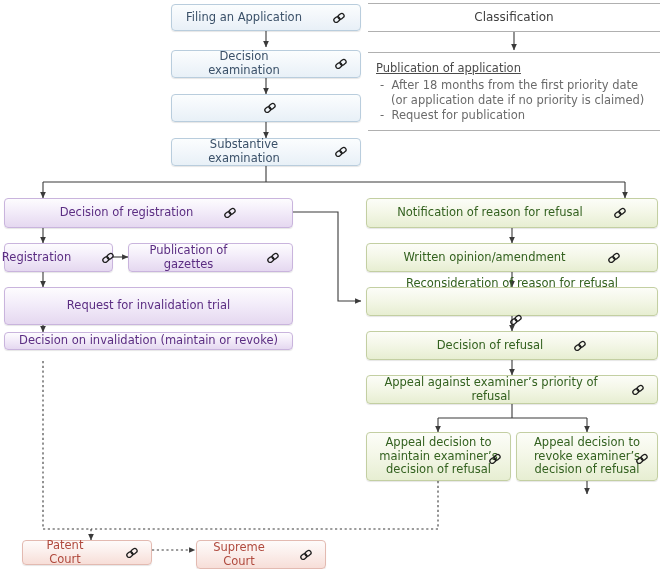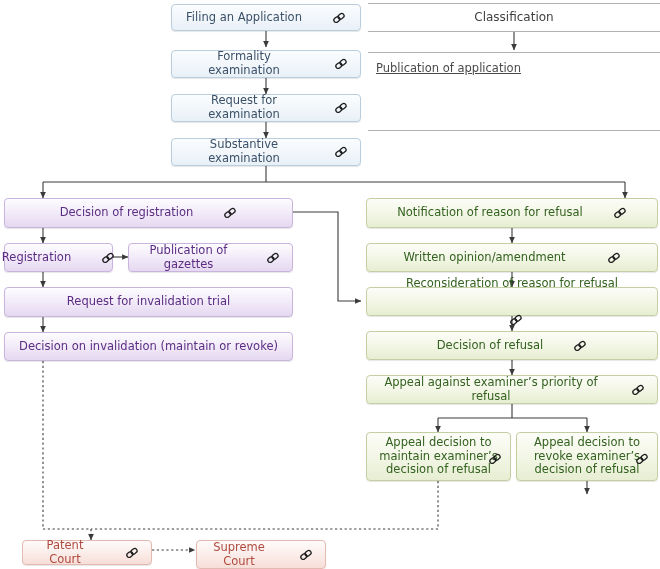--- a/index.html
+++ b/index.html
@@ -123,33 +123,32 @@
       <svg viewBox="0 0 16 14" width="14" height="12">
           <g transform="rotate(-38 8 7)" fill="none" stroke="#1c1c1c" stroke-width="1.5">
             <rect x="1.2" y="4.2" width="7.4" height="5.4" rx="2.7"></rect>
             <rect x="7.4" y="4.2" width="7.4" height="5.4" rx="2.7"></rect>
           </g>
         </svg>
     </span>
   </div>
 
   <div class="node n-blue" style="left:171px;top:50px;width:190px;height:28px;">
-    <span class="lbl">Formality examination</span>
+    <span class="lbl">Decision examination</span>
     <span class="ico">
       <svg viewBox="0 0 16 14" width="14" height="12">
           <g transform="rotate(-38 8 7)" fill="none" stroke="#1c1c1c" stroke-width="1.5">
             <rect x="1.2" y="4.2" width="7.4" height="5.4" rx="2.7"></rect>
             <rect x="7.4" y="4.2" width="7.4" height="5.4" rx="2.7"></rect>
           </g>
         </svg>
     </span>
   </div>
 
   <div class="node n-blue" style="left:171px;top:94px;width:190px;height:28px;">
-    <span class="lbl">Request for examination</span>
     <span class="ico">
       <svg viewBox="0 0 16 14" width="14" height="12">
           <g transform="rotate(-38 8 7)" fill="none" stroke="#1c1c1c" stroke-width="1.5">
             <rect x="1.2" y="4.2" width="7.4" height="5.4" rx="2.7"></rect>
             <rect x="7.4" y="4.2" width="7.4" height="5.4" rx="2.7"></rect>
           </g>
         </svg>
     </span>
   </div>
 
@@ -164,20 +163,23 @@
         </svg>
     </span>
   </div>
 
   <div class="panel" style="left:368px;top:0px;width:292px;height:140px;">
     <div class="rule" style="left:0;top:3px;width:292px;"></div>
     <div class="panel-title" style="left:0;top:10px;width:292px;">Classification</div>
     <div class="rule" style="left:0;top:31px;width:292px;"></div>
     <div class="rule" style="left:0;top:52px;width:292px;"></div>
     <div class="panel-head" style="left:8px;top:61px;">Publication of application</div>
+    <div class="panel-list" style="left:12px;top:78px;">-  After 18 months from the first priority date
+   (or application date if no priority is claimed)
+-  Request for publication</div>
     <div class="rule" style="left:0;top:130px;width:292px;"></div>
   </div>
   <svg class="wires" viewBox="0 0 660 569" xmlns="http://www.w3.org/2000/svg">
     <path d="M514,32 L514,50" stroke="#3a3a3a" stroke-width="1.1" fill="none" marker-end="url(#ah)"></path>
   </svg>
 
   <div class="node n-purple" style="left:4px;top:243px;width:109px;height:29px;">
     <span class="lbl">Registration</span>
     <span class="ico">
       <svg viewBox="0 0 16 14" width="14" height="12">
@@ -206,25 +208,25 @@
     <span class="ico">
       <svg viewBox="0 0 16 14" width="14" height="12">
           <g transform="rotate(-38 8 7)" fill="none" stroke="#1c1c1c" stroke-width="1.5">
             <rect x="1.2" y="4.2" width="7.4" height="5.4" rx="2.7"></rect>
             <rect x="7.4" y="4.2" width="7.4" height="5.4" rx="2.7"></rect>
           </g>
         </svg>
     </span>
   </div>
 
-  <div class="node n-purple" style="left:4px;top:287px;width:289px;height:30px;">
+  <div class="node n-purple" style="left:4px;top:287px;width:289px;height:38px;">
     <span class="lbl">Request for invalidation trial</span>
   </div>
 
-  <div class="node n-purple" style="left:4px;top:332px;width:289px;height:29px;">
+  <div class="node n-purple" style="left:4px;top:332px;width:289px;height:18px;">
     <span class="lbl">Decision on invalidation (maintain or revoke)</span>
   </div>
 
   <div class="node n-green" style="left:366px;top:198px;width:292px;height:30px;">
     <span class="lbl">Notification of reason for refusal</span>
     <span class="ico">
       <svg viewBox="0 0 16 14" width="14" height="12">
           <g transform="rotate(-38 8 7)" fill="none" stroke="#1c1c1c" stroke-width="1.5">
             <rect x="1.2" y="4.2" width="7.4" height="5.4" rx="2.7"></rect>
             <rect x="7.4" y="4.2" width="7.4" height="5.4" rx="2.7"></rect>

